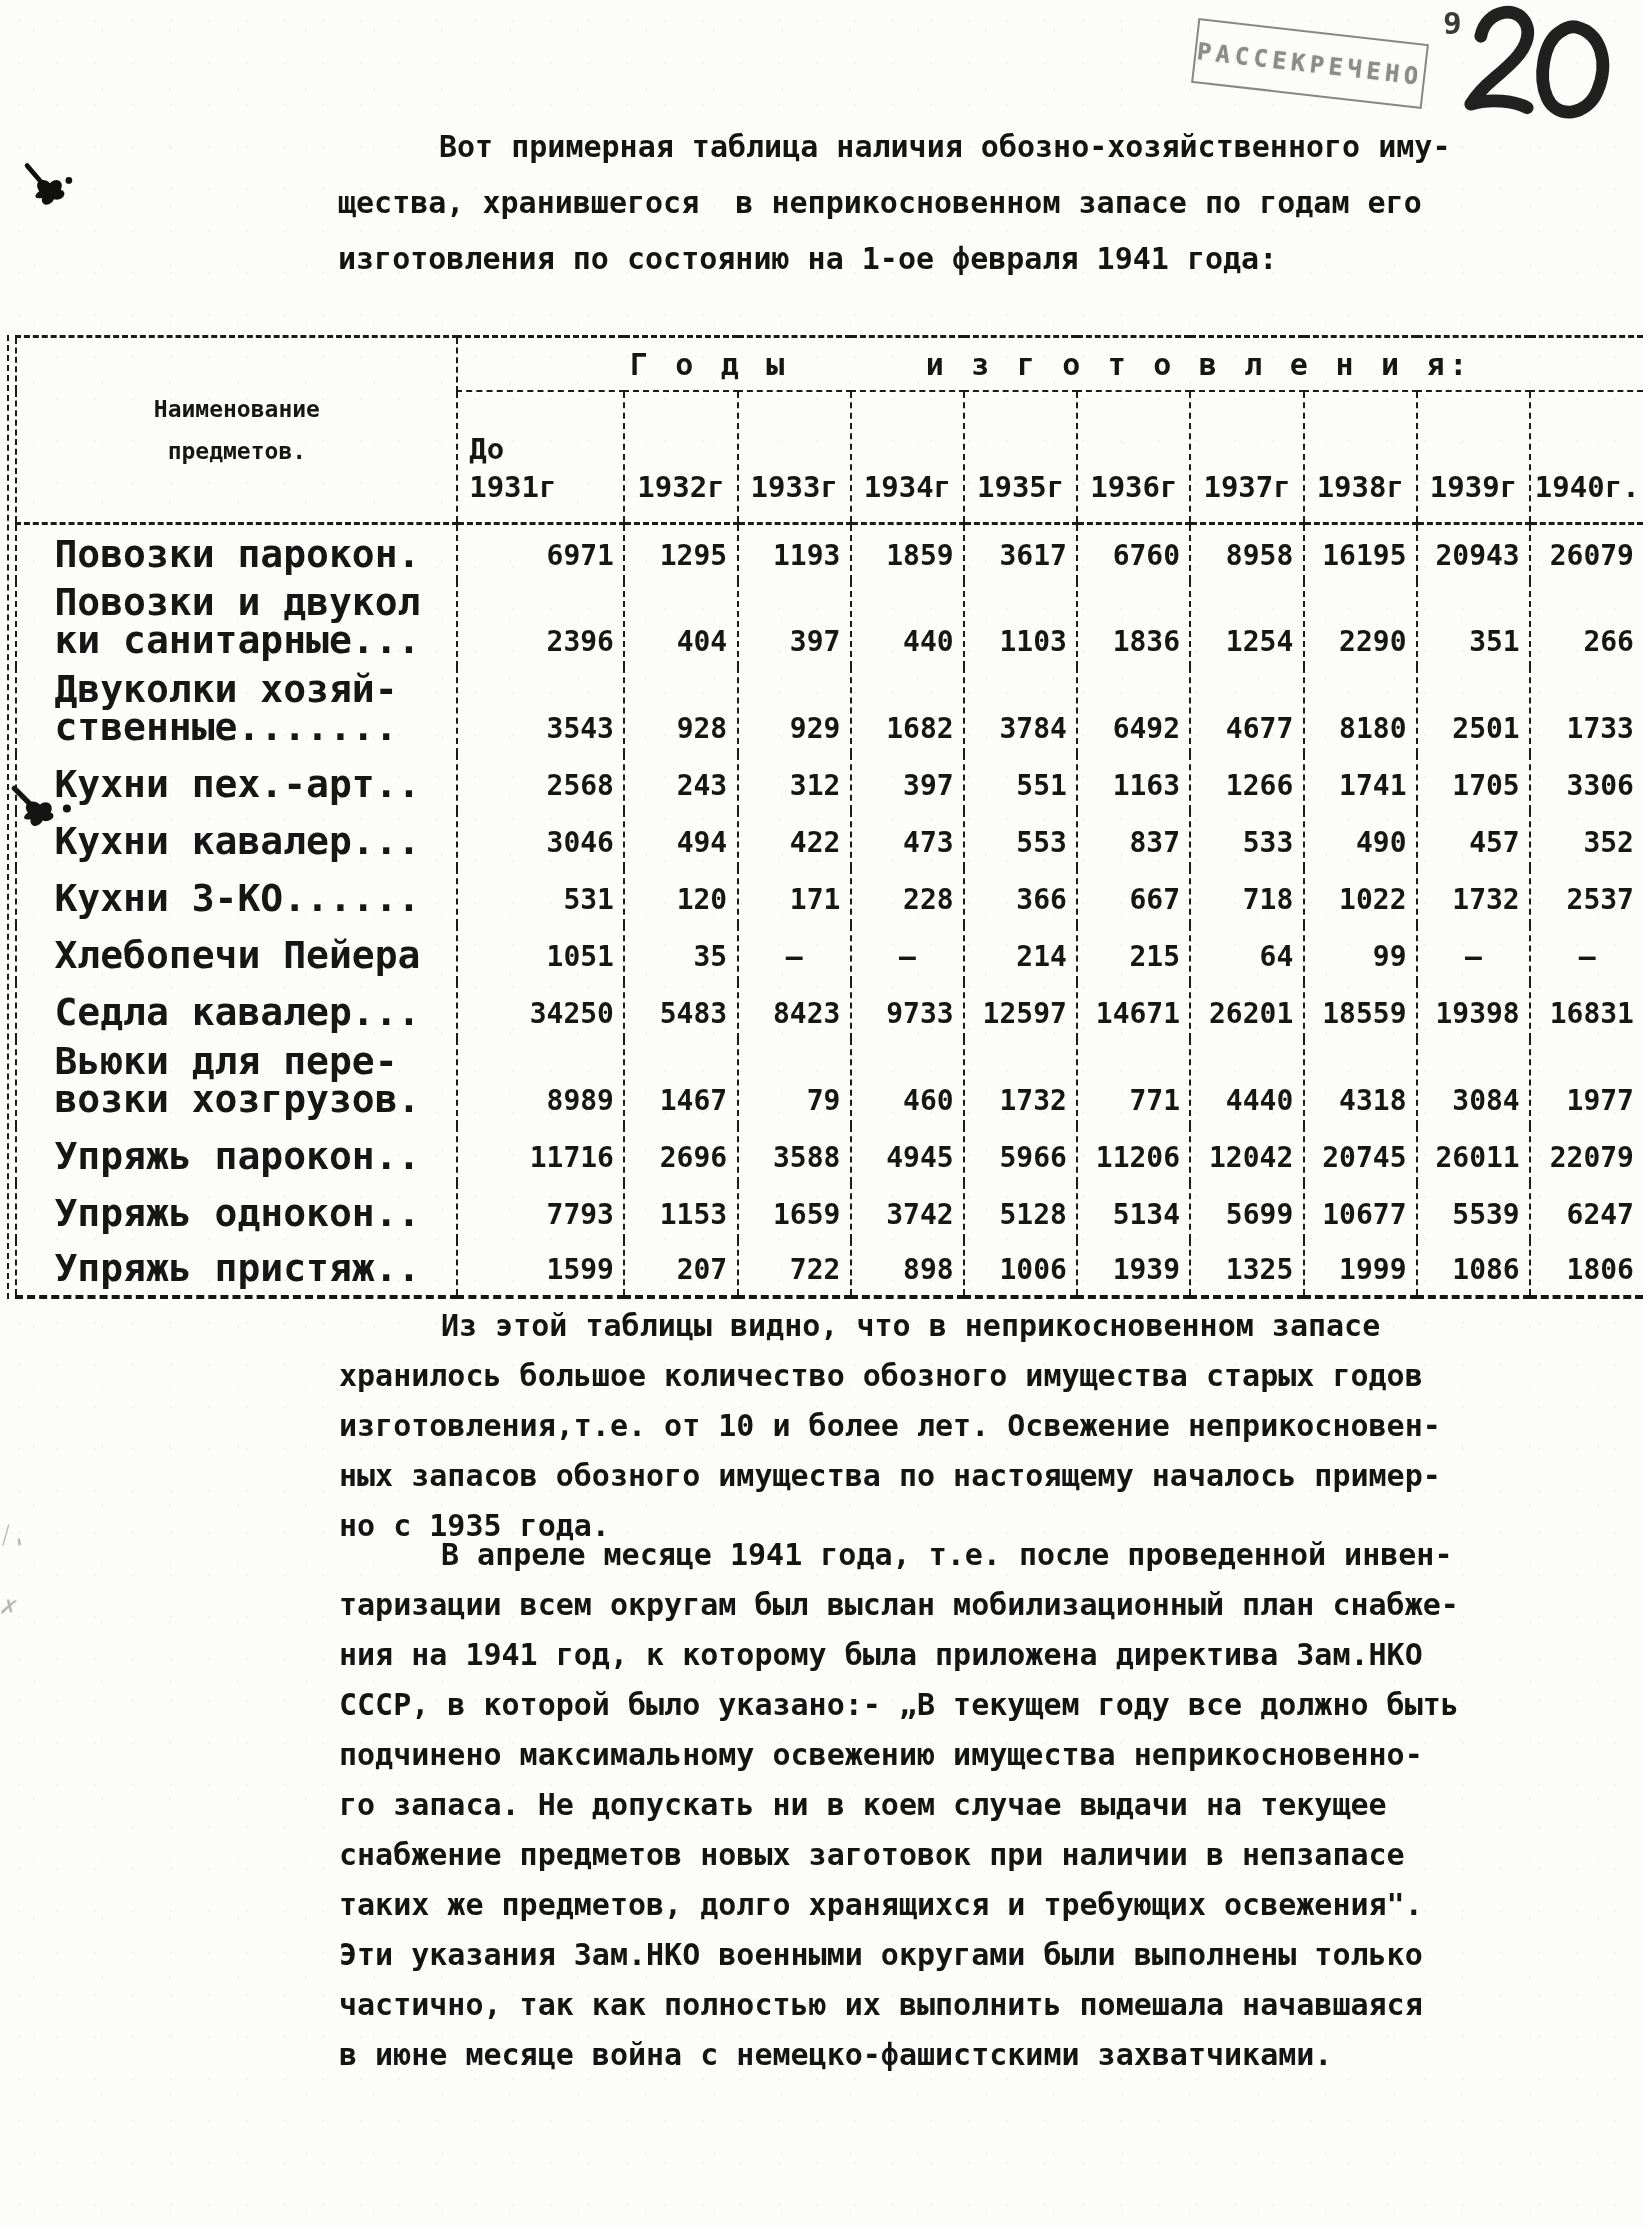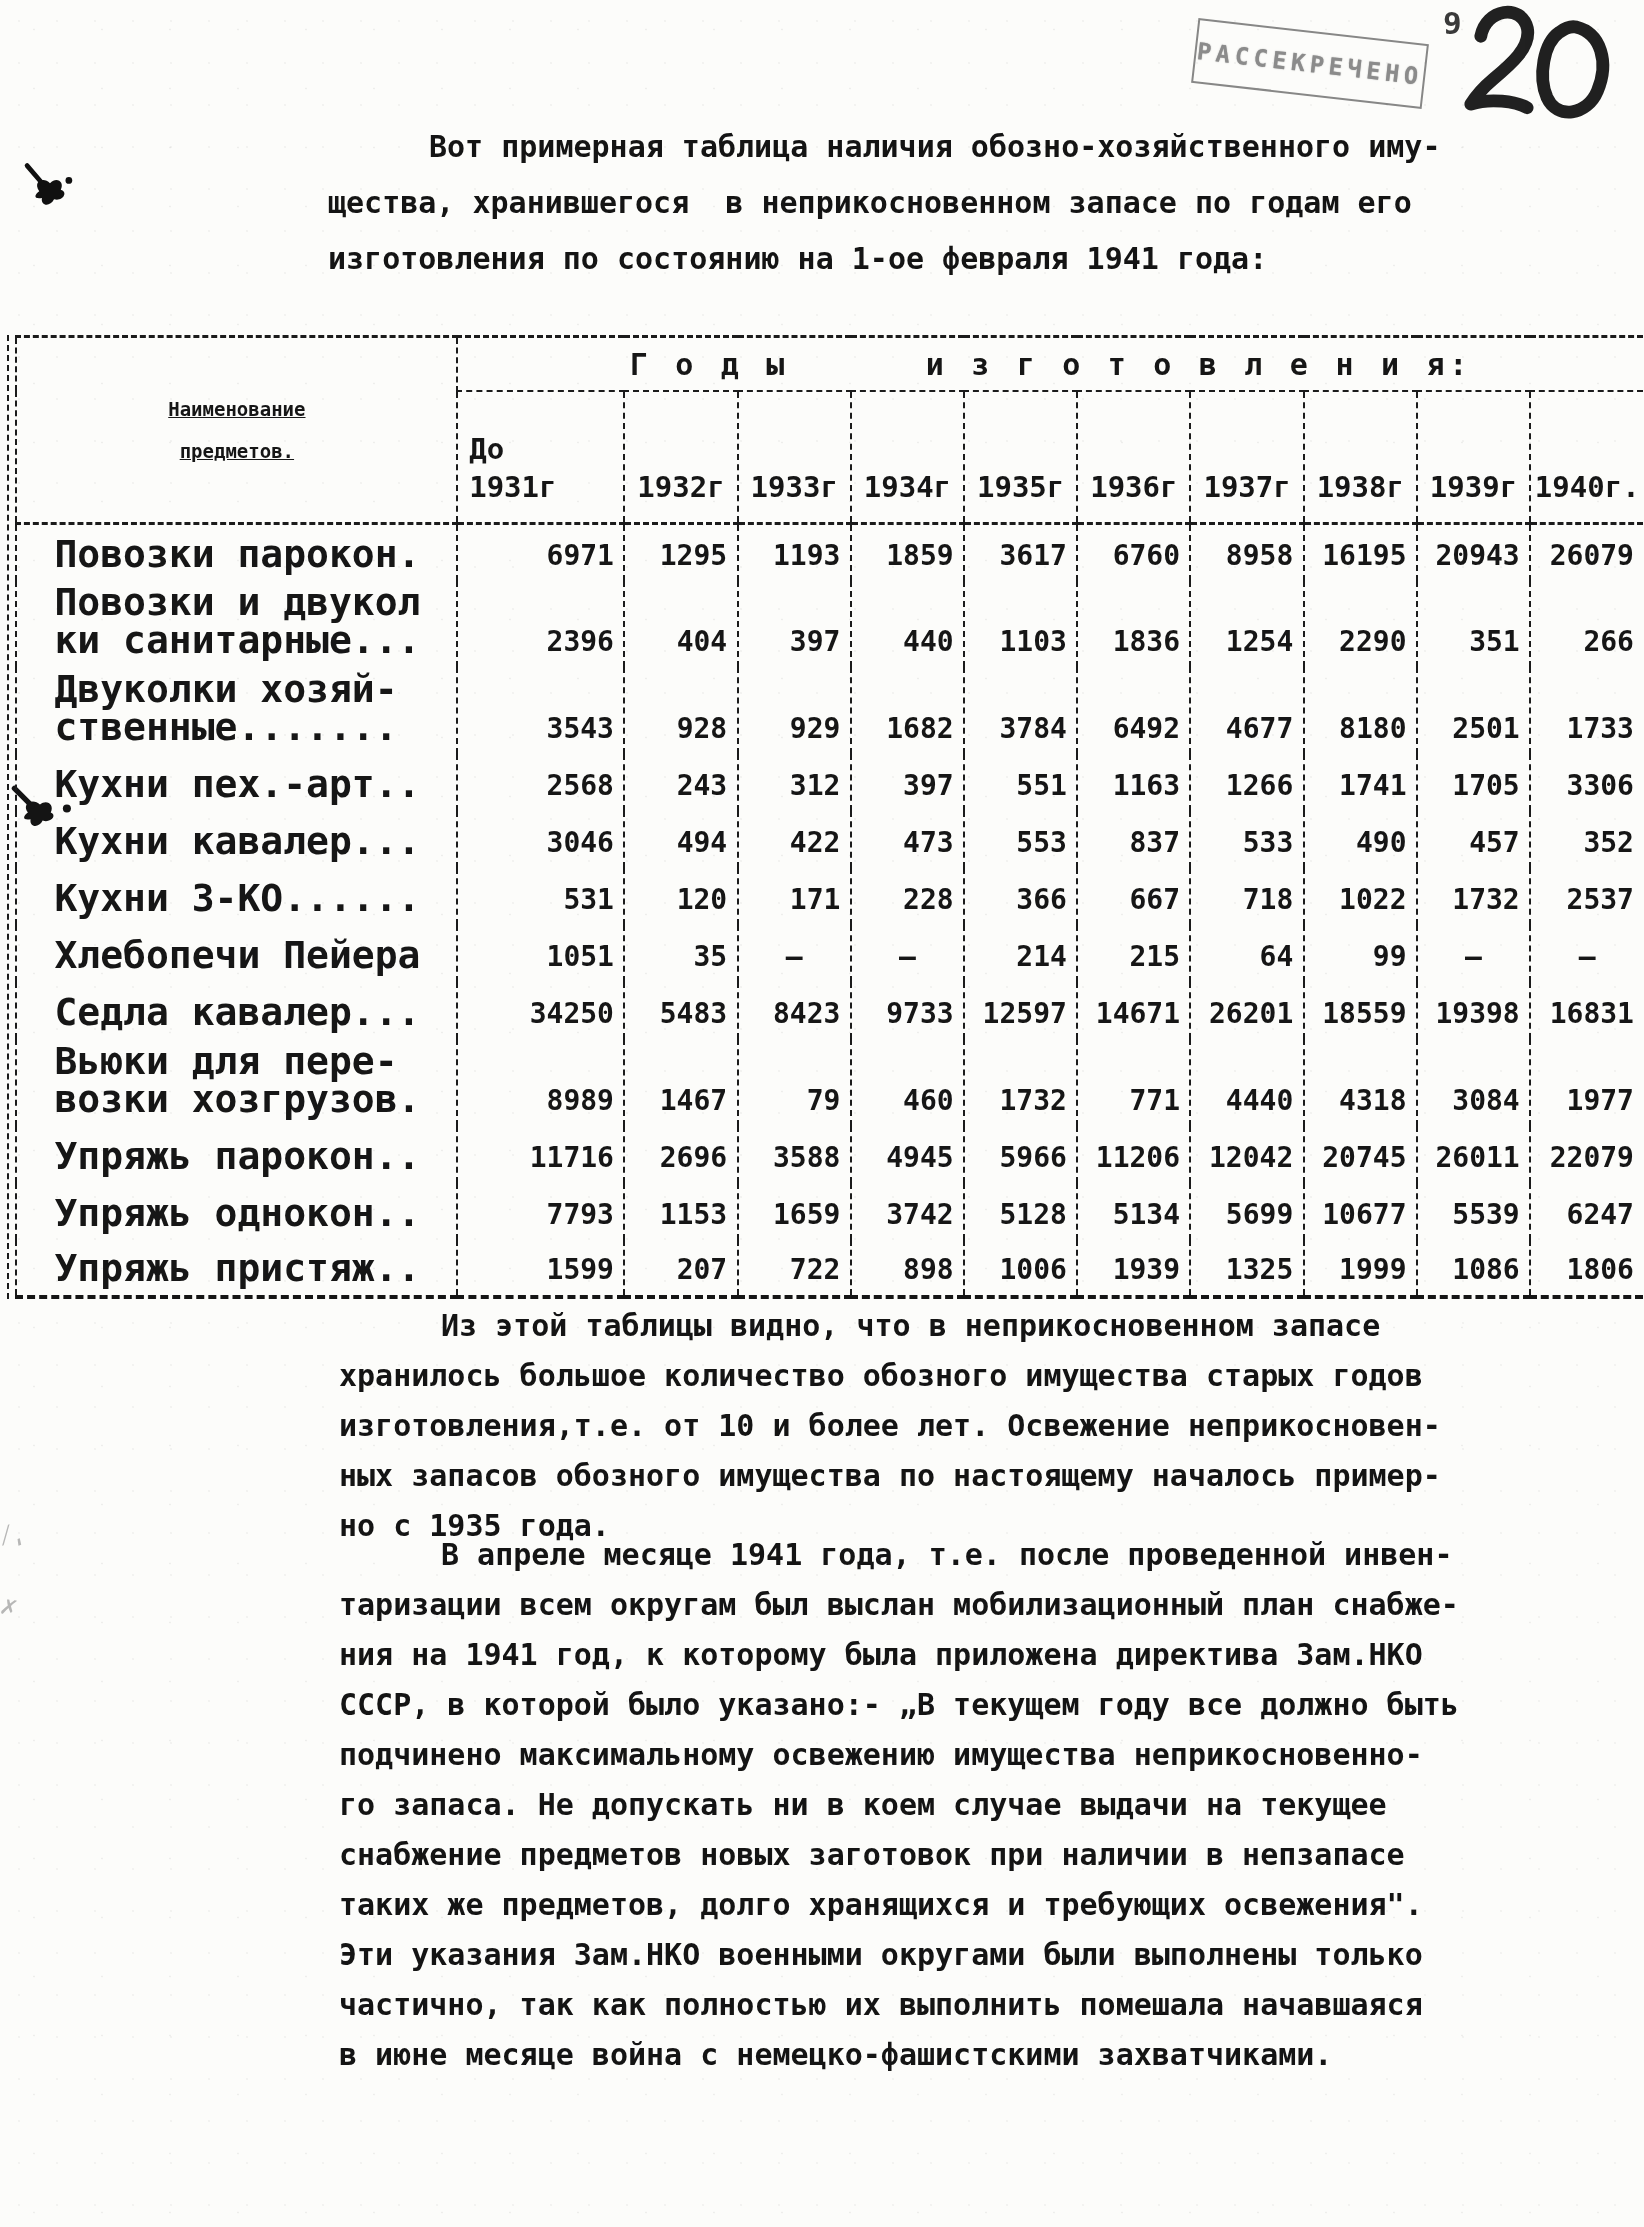--- a/index.html
+++ b/index.html
@@ -8,21 +8,21 @@
     background-color:#fcfcfa;
     background-image:
       radial-gradient(circle, rgba(10,10,10,0.06) 0.8px, transparent 1.2px),
       radial-gradient(circle, rgba(10,10,10,0.04) 0.7px, transparent 1.1px);
     background-size:68px 59px, 38px 42px;
     font-family:"DejaVu Sans Mono", monospace;
     font-weight:700;color:#141414;
   }
   .typed{white-space:pre-wrap;}
   .intro{
-    position:absolute;left:328px;top:119px;width:1303px;
+    position:absolute;left:338px;top:119px;width:1303px;
     font-size:30px;line-height:56px;text-indent:101px;white-space:pre-wrap;
   }
   .body-para{
     position:absolute;left:315px;width:1313px;
     font-size:30px;line-height:50px;text-indent:102px;white-space:pre-wrap;margin-left:24px;
   }
   .para-1{top:1301px;}
   .para-2{top:1530px;}
 
   
@@ -31,22 +31,22 @@
     border-left:2.7px dashed #1b1b1b;
   }
   table.inv{
     width:1628px;margin-left:6.7px;border-collapse:collapse;table-layout:fixed;
     border-top:3.4px dashed #1b1b1b;
     border-bottom:4px dashed #151515;
     border-left:2.7px dashed #1b1b1b;
   }
   table.inv th, table.inv td{font-weight:700;color:#161616;}
   th.name-head{
-    vertical-align:middle;font-size:19px;line-height:42px;
-    border-bottom:3.4px dashed #1b1b1b;white-space:pre-wrap;text-decoration:underline;
+    vertical-align:middle;font-size:23px;line-height:42px;
+    border-bottom:3.4px dashed #1b1b1b;white-space:pre-wrap;
   }
   th.years-head{
     height:50px;vertical-align:middle;
     font-size:30px;letter-spacing:4.7px;
     border-bottom:2.7px dashed #1b1b1b;border-left:2.7px dashed #1b1b1b;
     white-space:pre;
   }
   tr.year-row th{
     height:113px;vertical-align:bottom;text-align:center;
     font-size:29px;line-height:38px;padding-bottom:16px;

